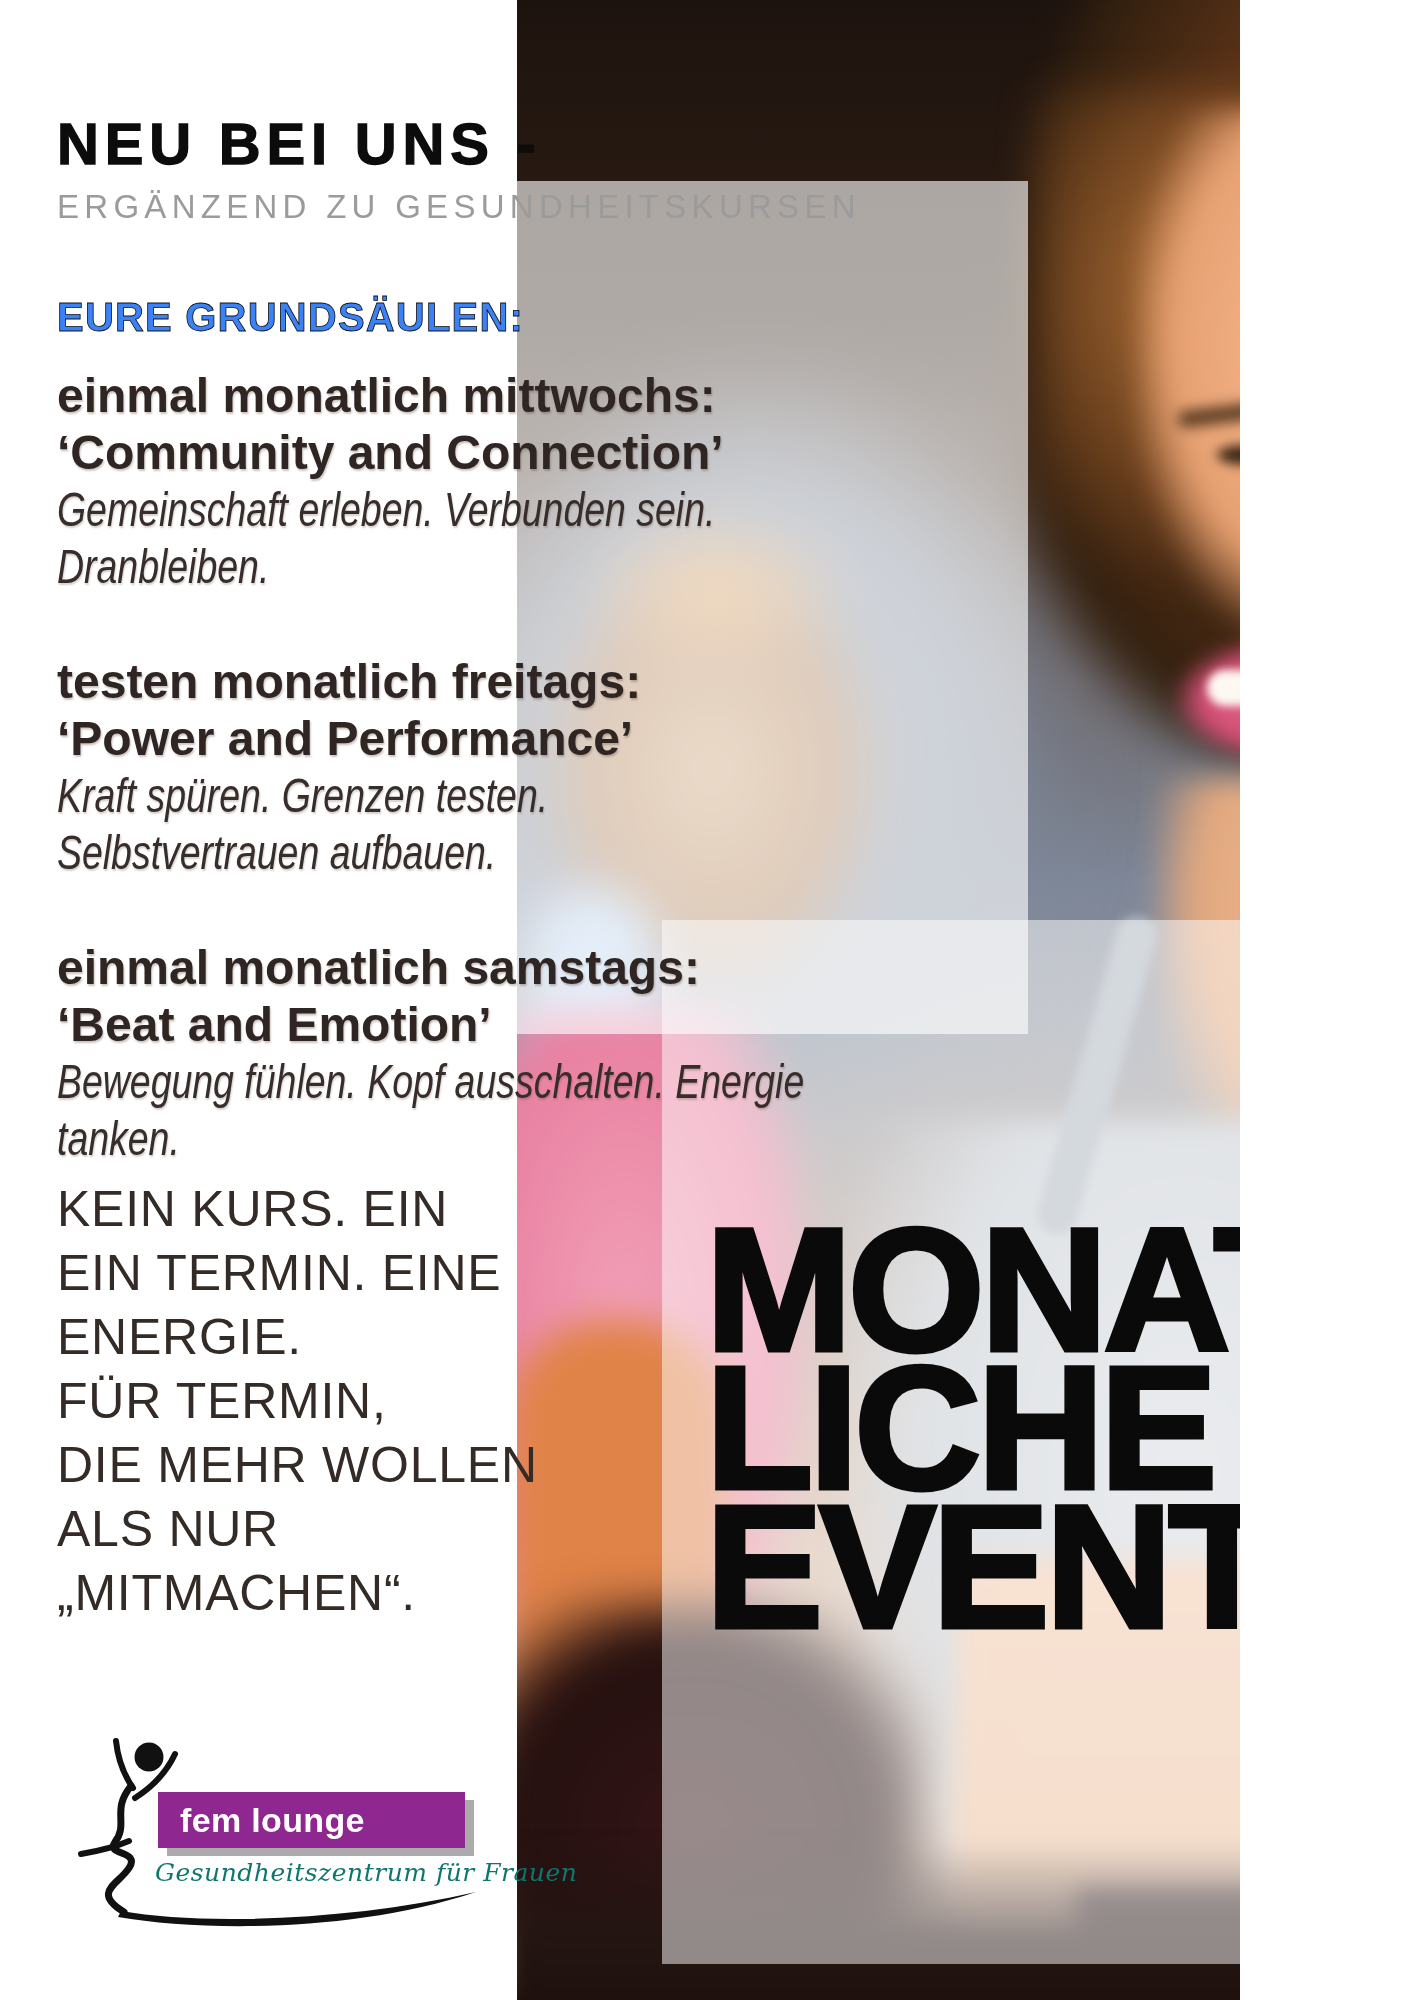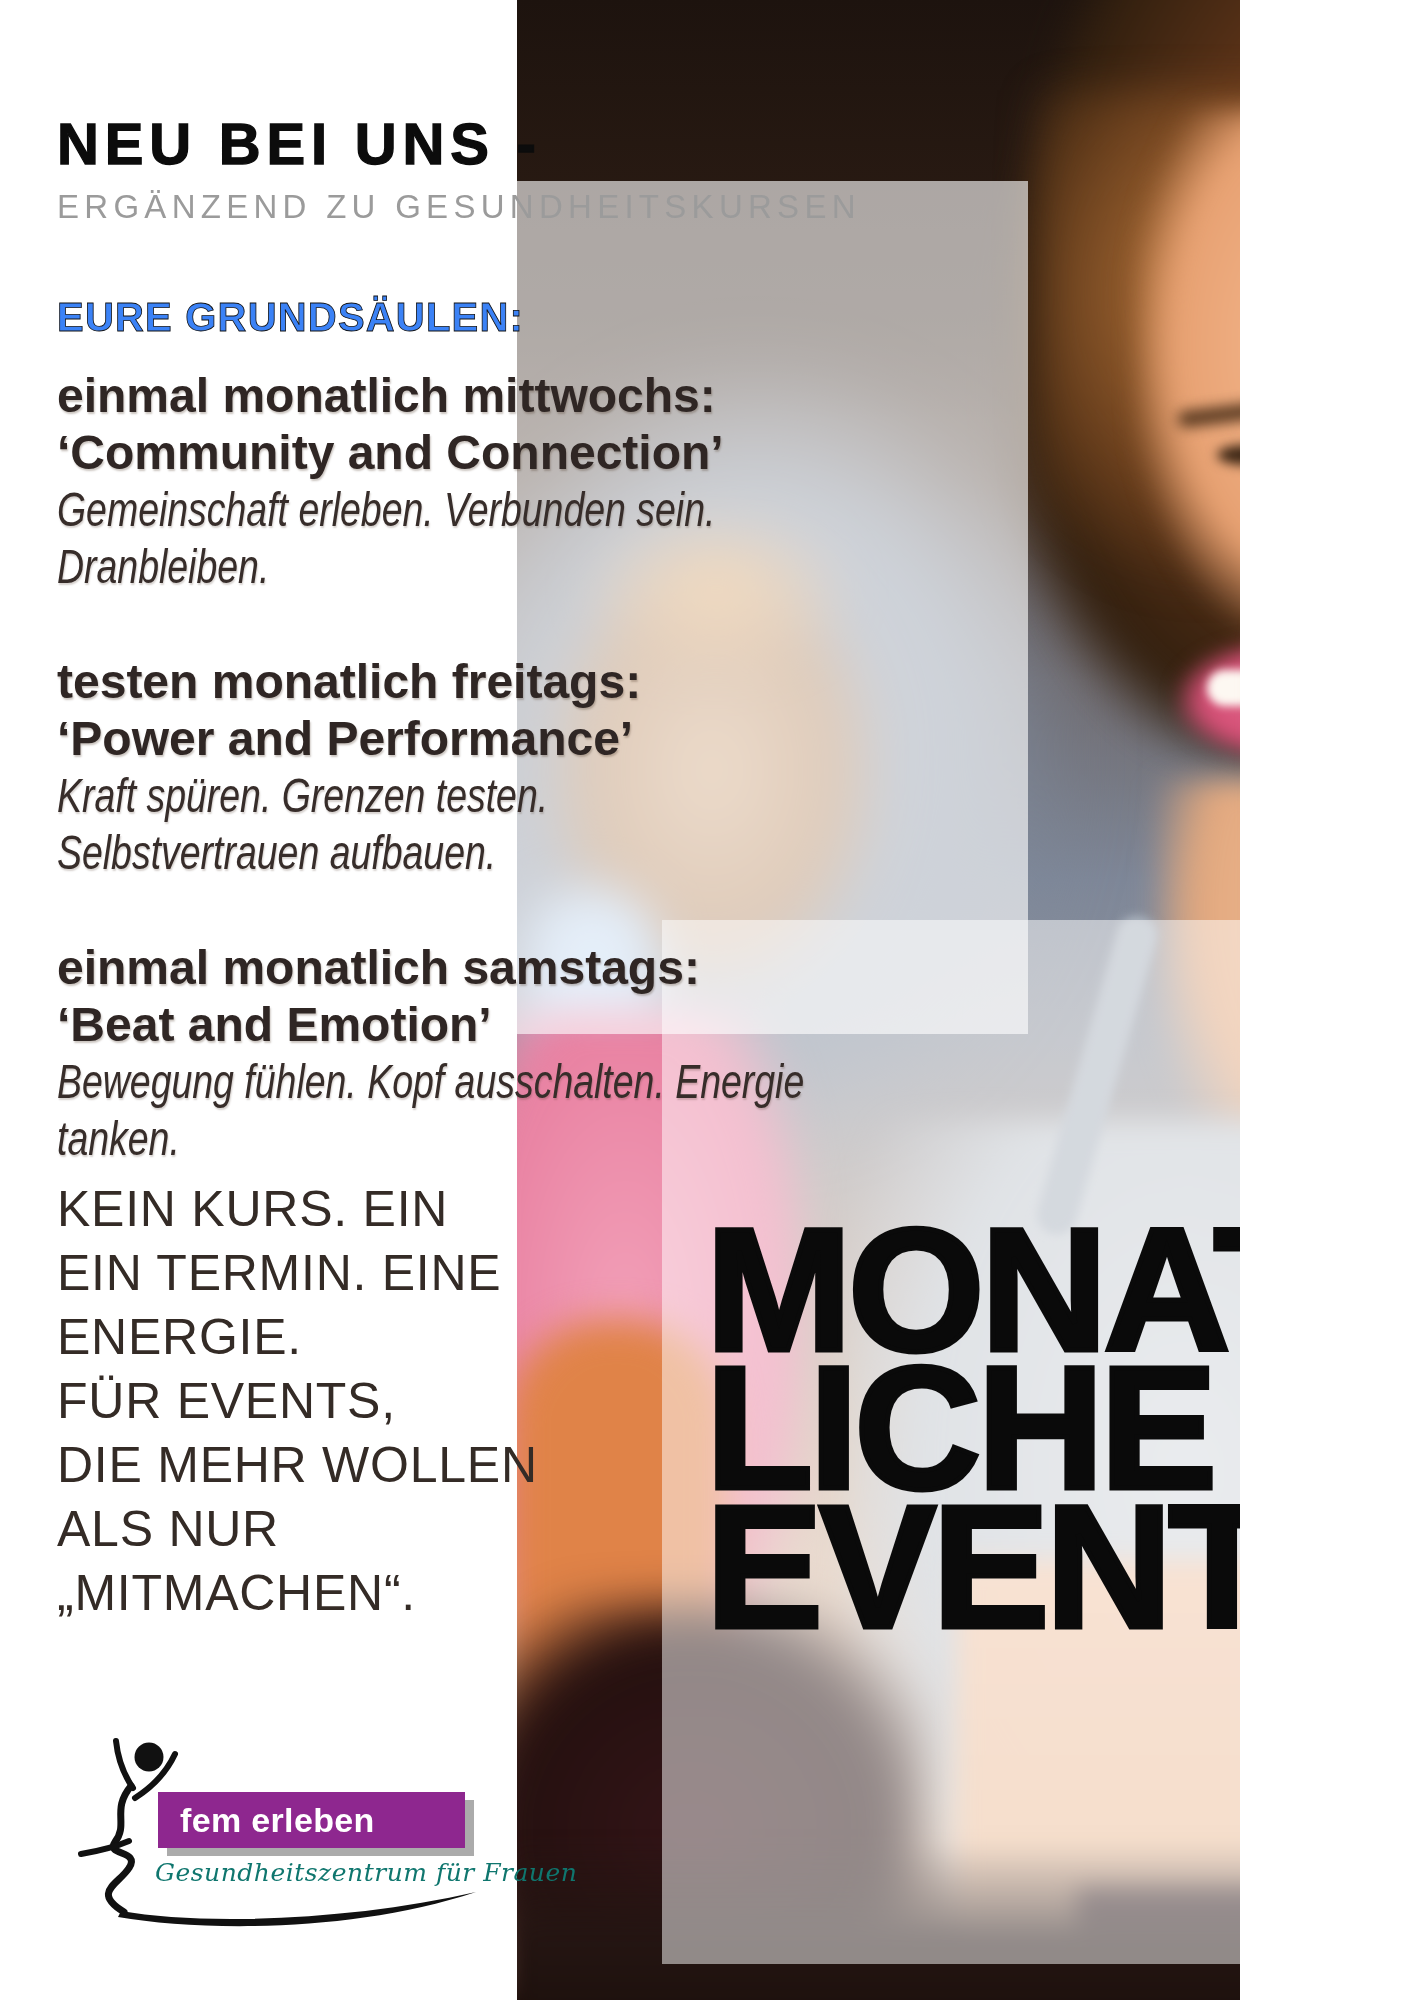--- a/index.html
+++ b/index.html
@@ -139,36 +139,36 @@
     <div class="b">einmal monatlich samstags:</div>
     <div class="b">‘Beat and Emotion’</div>
     <div class="i">Bewegung fühlen. Kopf ausschalten. Energie</div>
     <div class="i">tanken.</div>
   </div>
 
   <div class="txt stmt">
     <div>KEIN KURS. EIN</div>
     <div>EIN TERMIN. EINE</div>
     <div>ENERGIE.</div>
-    <div>FÜR EVENTS,</div>
+    <div>FÜR TERMIN,</div>
     <div>DIE MEHR WOLLEN</div>
     <div>ALS NUR</div>
     <div>„MITMACHEN“.</div>
   </div>
 
   <div class="big big1">MONAT-</div>
   <div class="big big2">LICHE</div>
   <div class="big big3">EVENTS</div>
 
   <svg class="logo-svg" width="460" height="250" viewBox="0 0 460 250">
     <circle cx="94" cy="67" r="14.5" fill="#111"></circle>
     <path d="M 61 51 C 63 70 69 85 78 98" stroke="#111" stroke-width="6" fill="none" stroke-linecap="round"></path>
     <path d="M 80 108 C 102 94 113 79 120 64" stroke="#111" stroke-width="6" fill="none" stroke-linecap="round"></path>
     <path d="M 76 96 C 56 120 74 134 60 152 C 50 166 86 160 74 178 C 64 194 36 202 69 222" stroke="#111" stroke-width="7" fill="none" stroke-linecap="round"></path>
     <path d="M 26 164 C 44 161 60 157 74 151" stroke="#111" stroke-width="6" fill="none" stroke-linecap="round"></path>
     <path d="M 66 221 C 150 236 300 230 421 202 C 300 242 150 242 63 227 Z" fill="#111"></path>
   </svg>
   <div class="logo-box">
-    <span>fem erleben</span>
+    <span>fem lounge</span>
   </div>
   <div class="logo-tagline">Gesundheitszentrum für Frauen</div>
 
 </div>
 
 </body></html>

